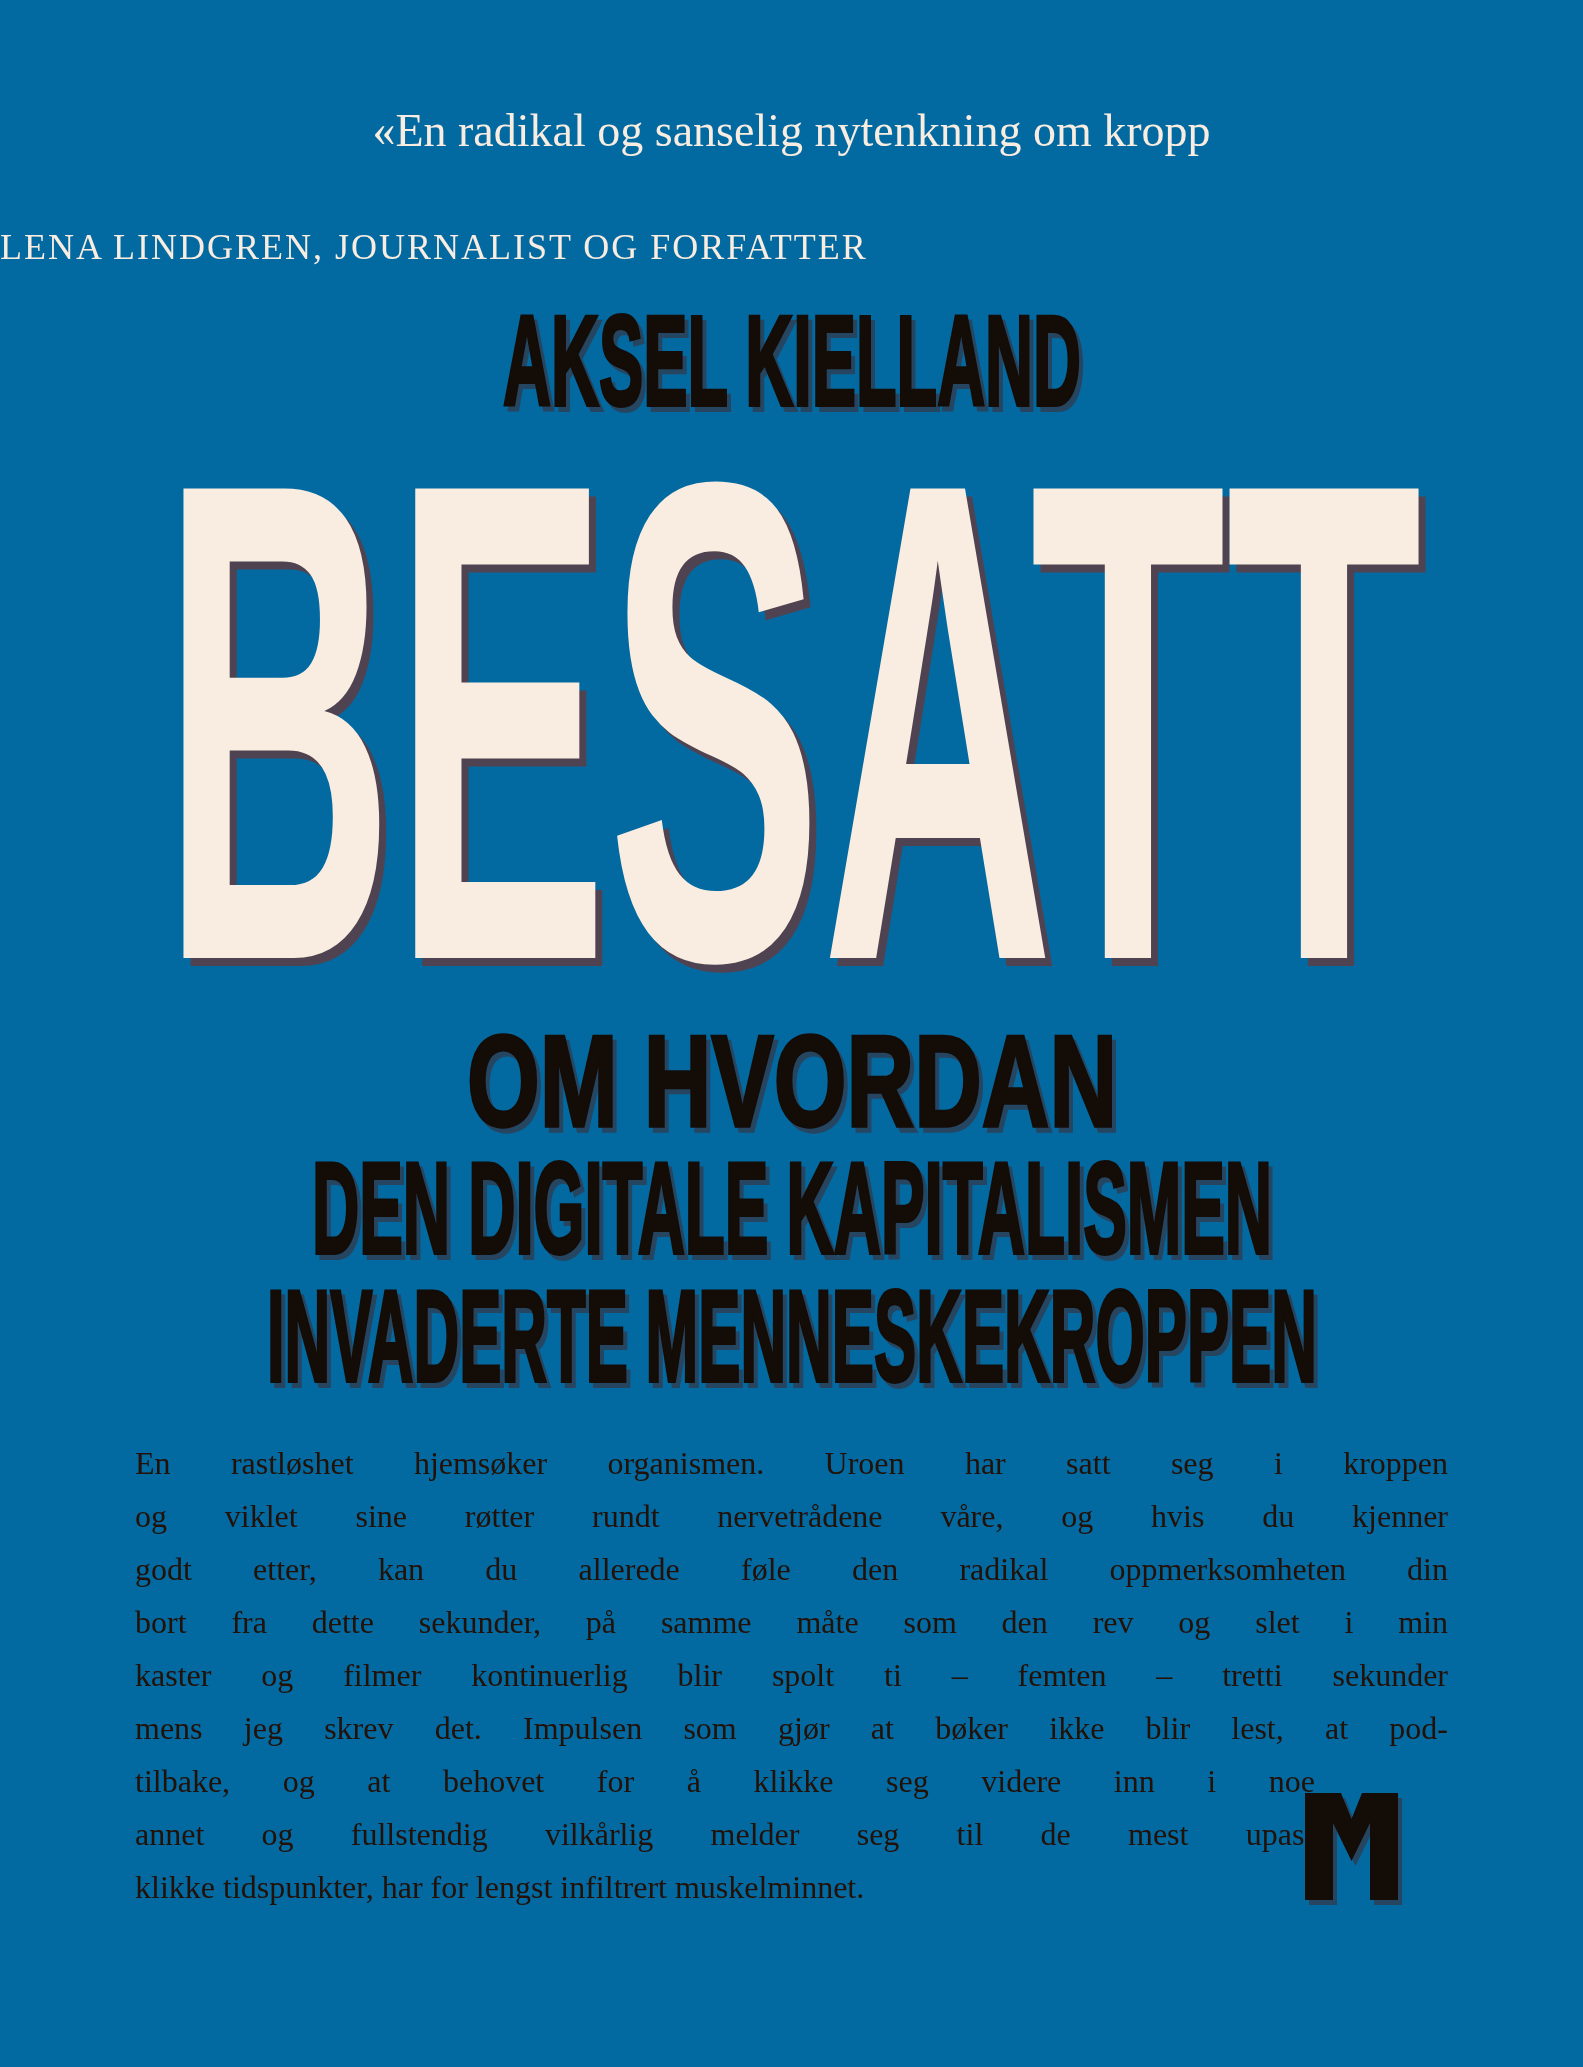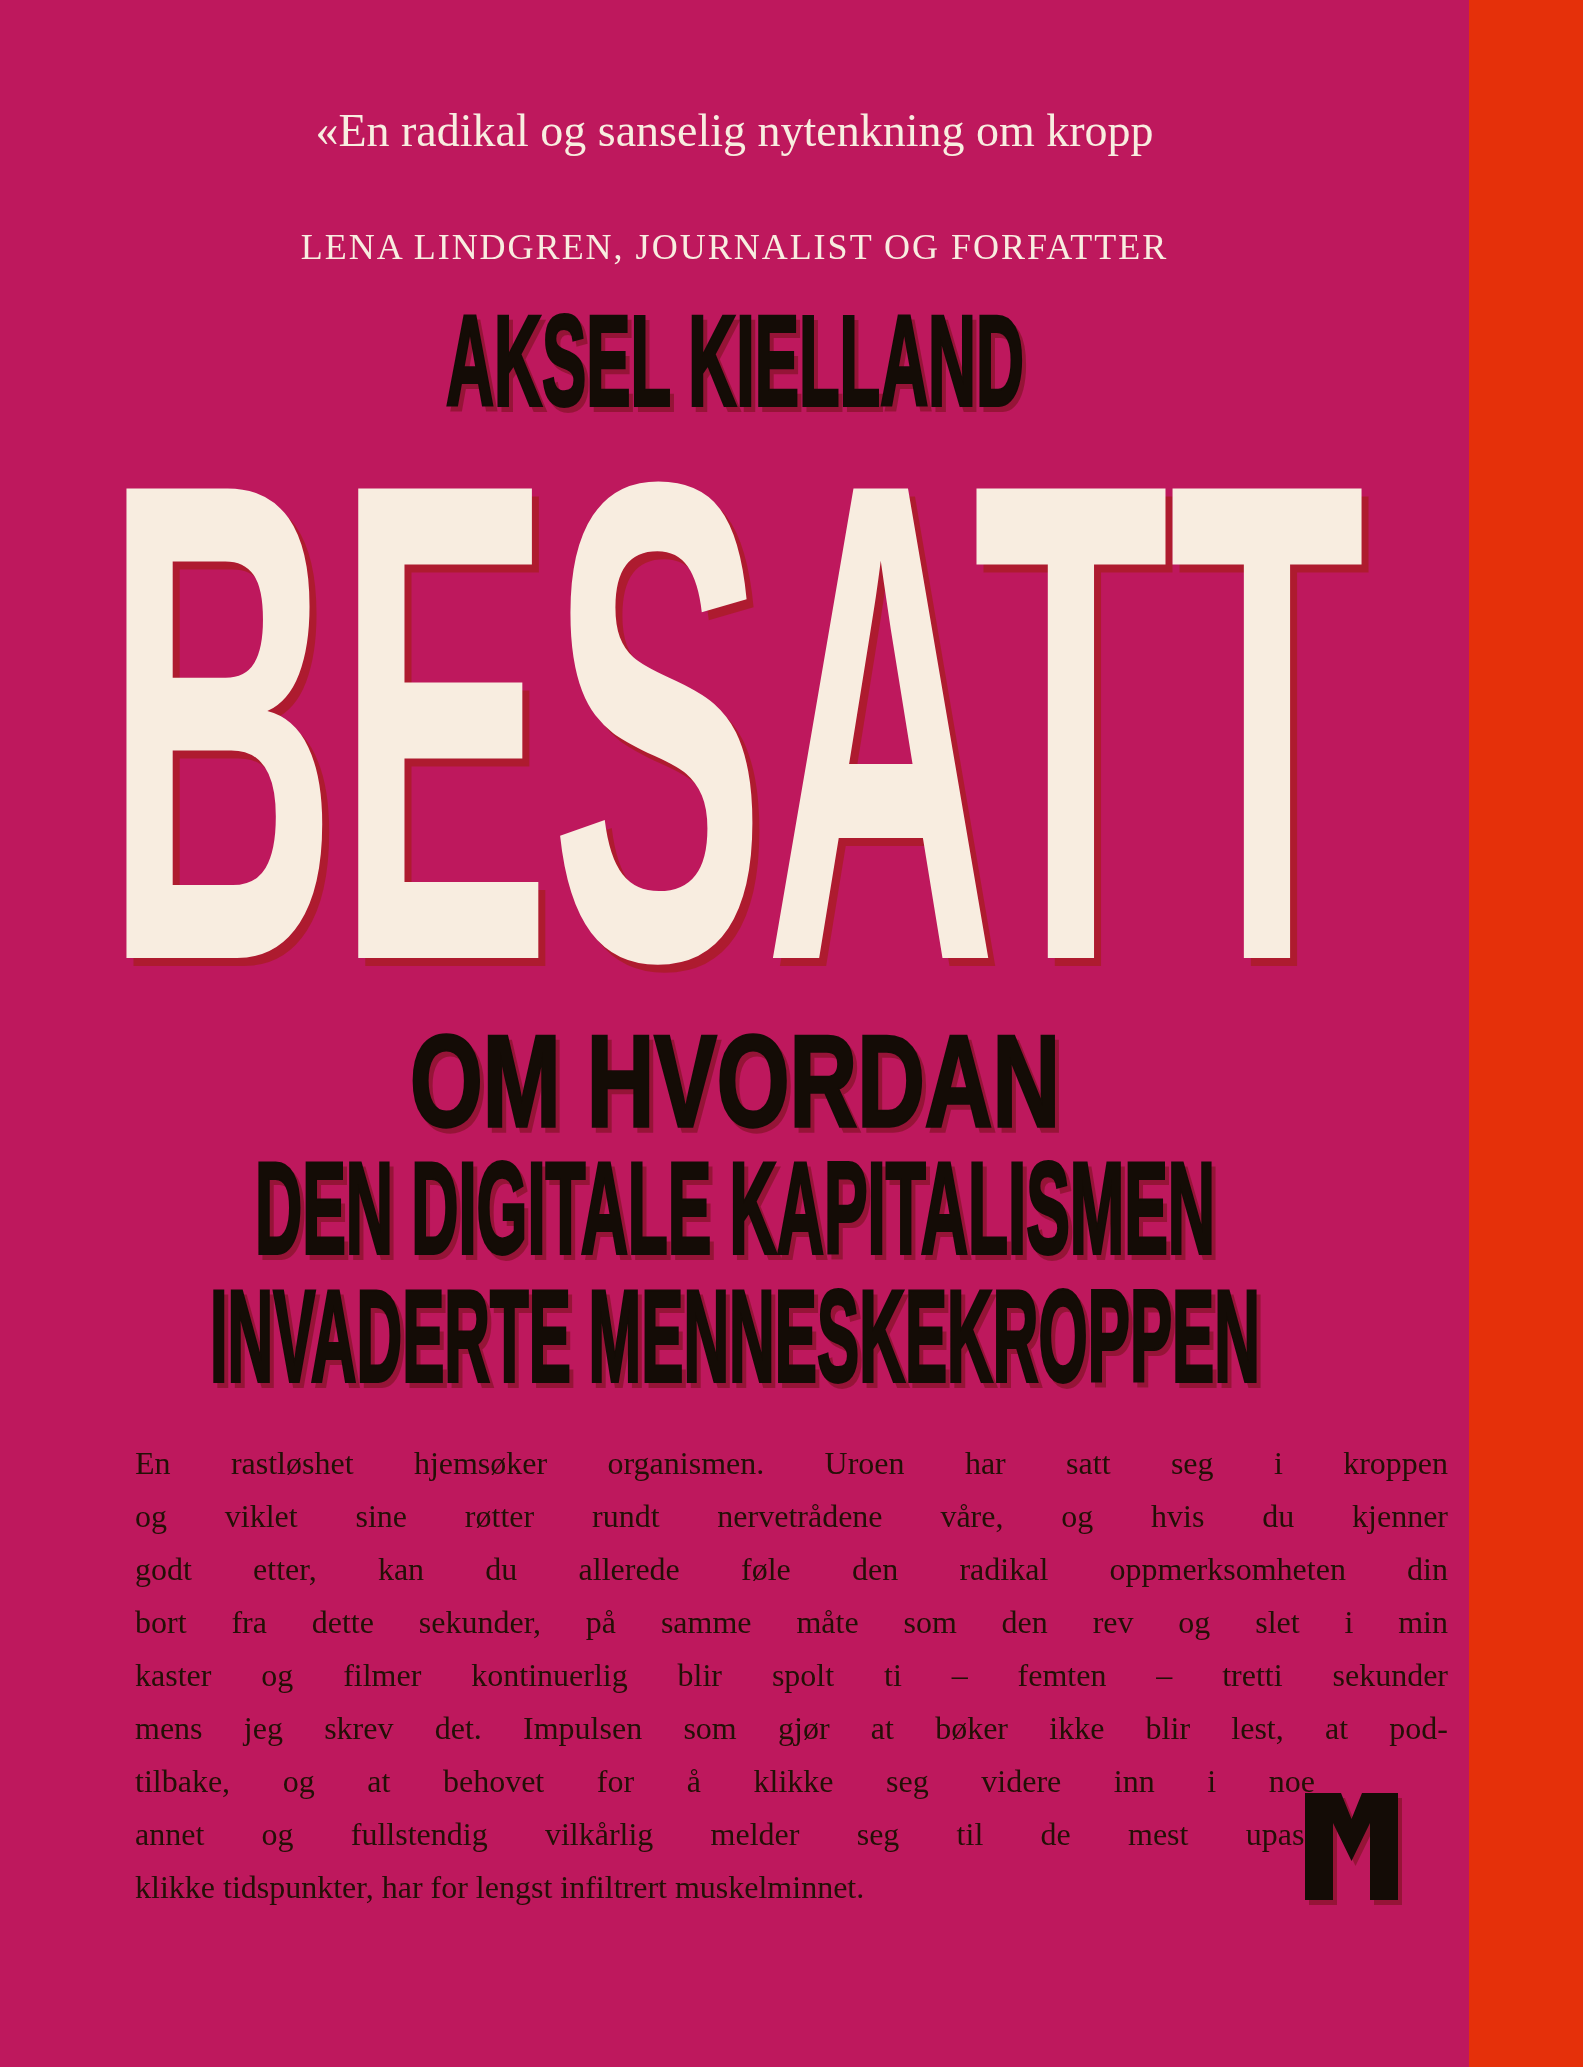--- a/index.html
+++ b/index.html
@@ -3,43 +3,42 @@
 <meta charset="utf-8">
 <style>
   html, body {
     margin: 0;
     padding: 0;
     background: #E5300A;
     font-family: "Liberation Serif", serif;
   }
   .cover {
     position: relative;
-    width: 1469px;
+    width: 1583px;
     height: 2067px;
-    background: #be185d;
+    background: #0369a1;
     overflow: hidden;
   }
   
   .quote {
     position: absolute;
     top: 104px;
     left: 0;
     width: 100%;
     text-align: center;
     color: #F8EDE0;
     font-size: 46px;
     line-height: 53px;
     font-family: "Liberation Serif", serif;
   }
   .attribution {
     position: absolute;
     top: 226px;
     left: 0;
     width: 100%;
-    text-align: center;
     color: #F8EDE0;
     font-size: 36px;
     letter-spacing: 2px;
     font-family: "Liberation Serif", serif;
   }
   
   svg.display-line { position: absolute; overflow: visible; }
   svg.display-line text {
     font-family: "Liberation Sans", sans-serif;
     font-weight: bold;

